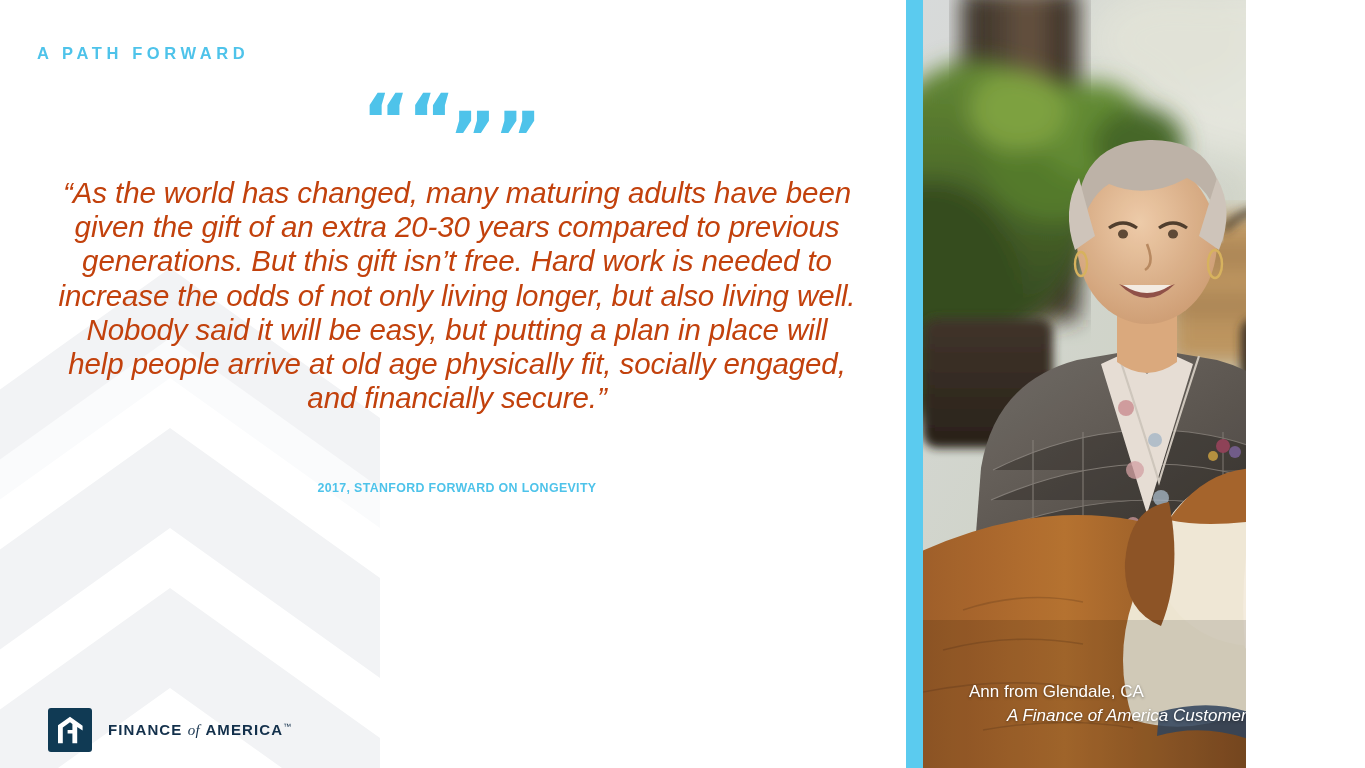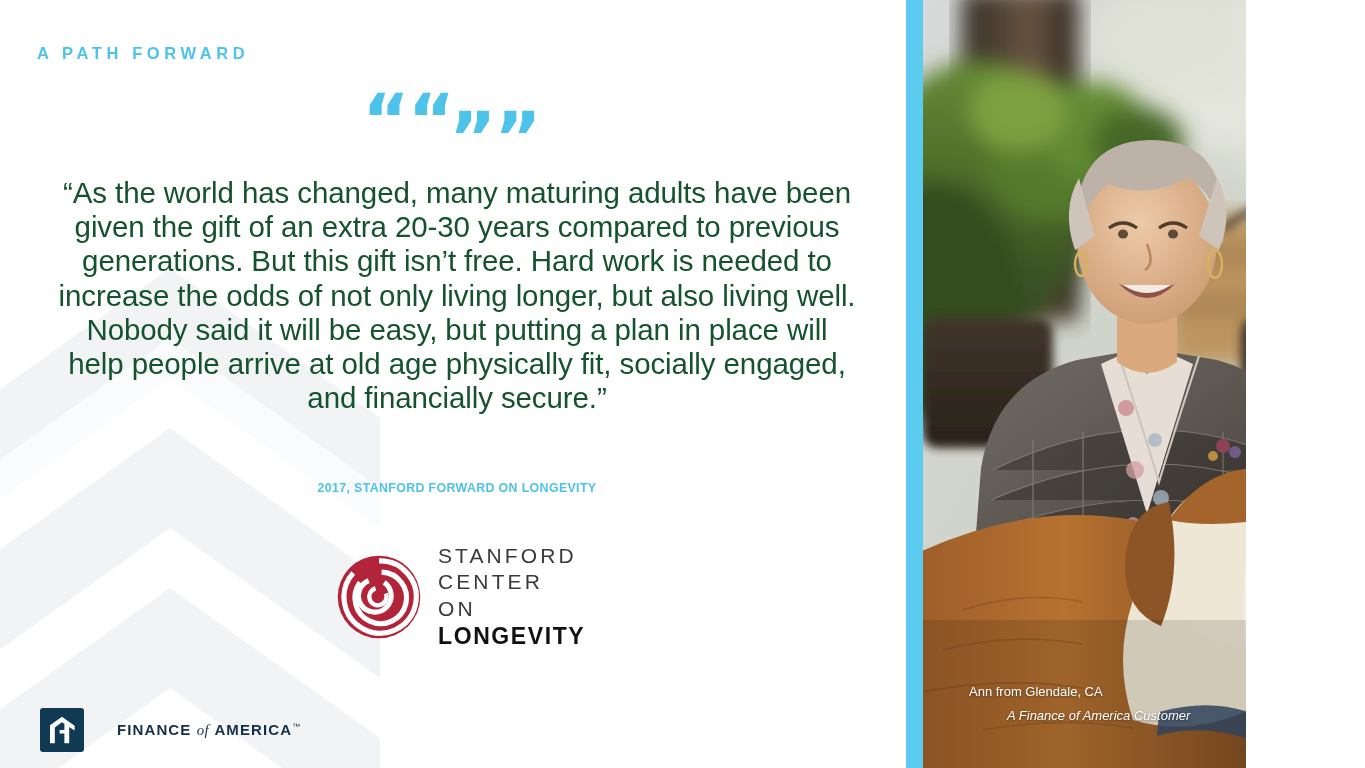--- a/index.html
+++ b/index.html
@@ -85,25 +85,26 @@
     letter-spacing: -2px;
   }
 
   
   .quote-text {
     position: absolute;
     left: 56px;
     top: 176px;
     width: 802px;
     text-align: center;
-    color: #14532d;
+    color: #c2410c;
     font-size: 29.5px;
     line-height: 34.2px;
     font-weight: 400;
     letter-spacing: -0.1px;
+    font-style: italic;
   }
 
   
   .attribution {
     position: absolute;
     left: 56px;
     top: 480px;
     width: 802px;
     text-align: center;
     color: #4EC3EA;
@@ -142,25 +143,25 @@
   .stanford-words .l3 {
     font-size: 23px;
     letter-spacing: 1.6px;
     color: #111111;
     font-weight: 700;
   }
 
   
   .foa-brand {
     position: absolute;
-    left: 28px;
+    left: 36px;
     bottom: 16px;
     display: flex;
     align-items: center;
-    gap: 33px;
+    gap: 16px;
     padding-left: 12px;
   }
   .foa-mark {
     width: 44px; height: 44px;
     background: #103A54;
     border-radius: 3px;
     display: flex;
     align-items: center;
     justify-content: center;
   }
@@ -214,21 +215,21 @@
     color: #1b2b3a;
     font-weight: 400;
     opacity: 0.85;
   }
 
   .photo-caption {
     position: absolute;
     left: 46px;
     bottom: 40px;
     color: #ffffff;
-    font-size: 13px;
+    font-size: 17px;
     line-height: 24px;
     text-shadow: 0 1px 3px rgba(0,0,0,0.45);
     white-space: nowrap;
   }
   .photo-caption .line2 { font-style: italic; margin-left: 38px; }
 </style>
 </head>
 <body>
 
 <div class="slide">
@@ -253,36 +254,20 @@
     <div class="quote-mark">
       <span class="qm qm-open">““</span><span class="qm qm-close">””</span>
     </div>
 
     <div class="quote-text">“As the world has changed, many maturing adults have been given the gift of an extra 20-30 years compared to previous generations. But this gift isn’t free. Hard work is needed to increase the odds of not only living longer, but also living well. Nobody said it will be easy, but putting a plan in place will help people arrive at old age physically fit, socially engaged, and financially secure.”</div>
 
     <div class="attribution">
       <div>2017, STANFORD FORWARD ON LONGEVITY</div>
     </div>
 
-    <div class="stanford-logo">
-      <div class="stanford-mark">
-        <svg viewBox="0 0 100 100" xmlns="http://www.w3.org/2000/svg">
-          <circle cx="50" cy="50" r="48" fill="#B1243A"></circle>
-          <path d="M50 8 A42 42 0 1 1 20 22" fill="none" stroke="#ffffff" stroke-width="6"></path>
-          <path d="M53 21 A30 30 0 1 1 28 33" fill="none" stroke="#ffffff" stroke-width="6"></path>
-          <path d="M56 33 A19 19 0 1 1 38 31" fill="none" stroke="#ffffff" stroke-width="6"></path>
-          <path d="M58 46 A10 10 0 1 1 46 40" fill="none" stroke="#ffffff" stroke-width="5"></path>
-        </svg>
-      </div>
-      <div class="stanford-words">
-        <div class="l1">STANFORD</div>
-        <div class="l2">CENTER ON</div>
-        <div class="l3">LONGEVITY</div>
-      </div>
-    </div>
 
     <div class="foa-brand">
       <div class="foa-mark">
         <svg viewBox="0 0 100 100" xmlns="http://www.w3.org/2000/svg">
           <path d="M50 6 L92 36 L92 52 L74 40 L74 94 L58 94 L58 62 L42 62 L42 50 L58 50 L58 30 L50 24 L26 42 L26 94 L10 94 L10 34 Z" fill="#ffffff"></path>
         </svg>
       </div>
       <div class="foa-wordmark"><span>FINANCE</span>&nbsp;<span class="of">of</span>&nbsp;<span>AMERICA</span><span class="tm">™</span></div>
     </div>
   </div>

